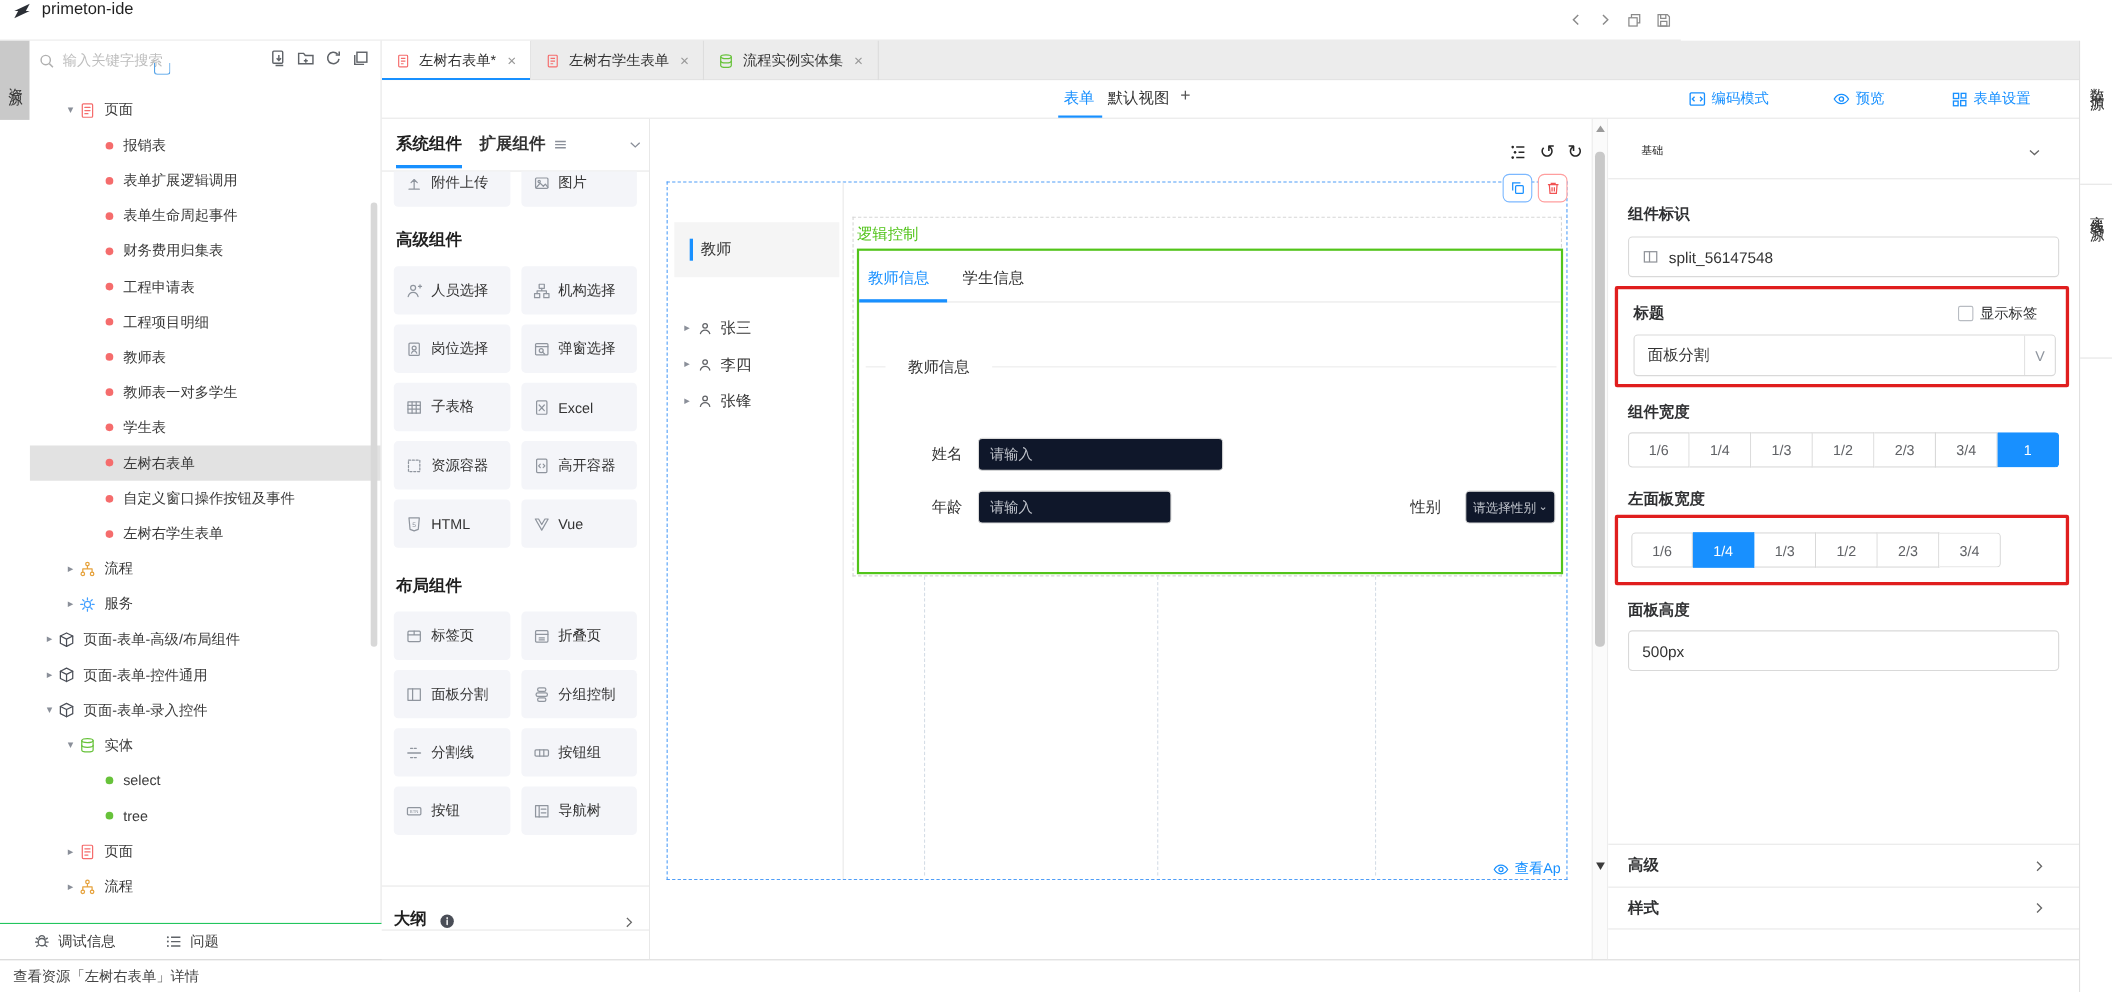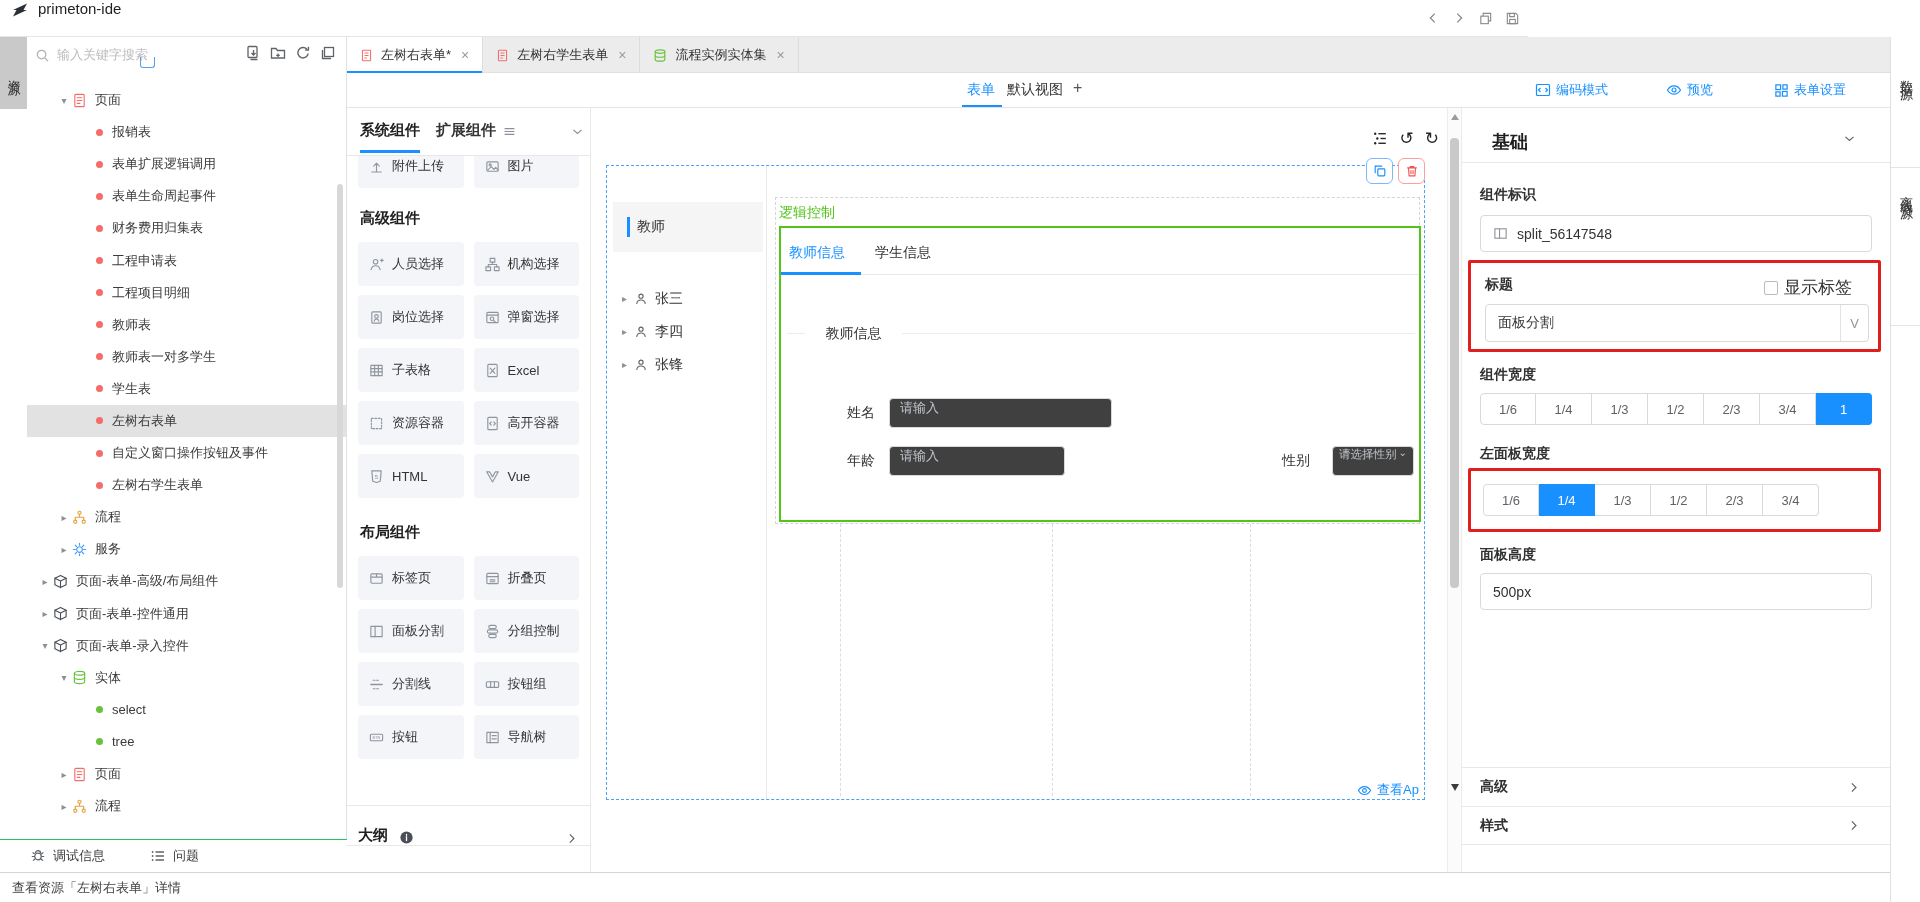--- a/index.html
+++ b/index.html
@@ -101,51 +101,51 @@
   #logic-box { position:absolute; left:184px; top:89px; width:645px; height:327px; border:1px dashed #d6d6d6; }
   #logic-label { position:absolute; left:188px; top:96px; color:#52c41a; font-size:14px; }
   #green-box { position:absolute; left:188px; top:118px; width:642px; height:296px; border:2px solid #52c41a; background:#fff; }
   #gb-tab1 { position:absolute; left:8px; top:16px; color:#1890ff; font-size:14px; cursor:pointer; }
   #gb-tab2 { position:absolute; left:94px; top:16px; color:#333; font-size:14px; cursor:pointer; }
   #gb-tabline { position:absolute; left:0; top:46px; width:638px; height:1px; background:#e8e8e8; }
   #gb-ink { position:absolute; left:0; top:44px; width:80px; height:3px; background:#1890ff; }
   #gb-divline { position:absolute; left:6px; top:105px; width:628px; height:1px; background:#ececec; }
   #gb-divlabel { position:absolute; left:24px; top:93px; width:97px; height:26px; background:#fff; display:flex; align-items:center; justify-content:center; font-size:14px; color:#333; }
   .fld-label { position:absolute; font-size:14px; color:#333; }
-  .fld-input { position:absolute; border:1px solid #d9d9d9; border-radius:4px; background:#404040; display:flex; padding:0 10px; color:#c0c4cc; }
+  .fld-input { position:absolute; border:1px solid #d9d9d9; border-radius:4px; background:#0f172a; display:flex; align-items:center; padding:0 10px; color:#c0c4cc; }
   .fld-select { justify-content:space-between; }
   .fld-select .arr { color:#c0c4cc; font-size:10px; }
   .guide { position:absolute; top:416px; height:272px; width:1px; border-left:1px dashed #d5dde6; }
   #cv-viewlink { position:absolute; left:766px; top:673px; display:flex; align-items:center; gap:5px; color:#1890ff; cursor:pointer; white-space:nowrap; }
 
   
   #cv-scrollbar { left:1447px; top:108px; width:15px; height:764px; background:#fbfbfb; border-left:1px solid #ececec; border-right:1px solid #ececec; }
   #cv-scrollbar .up { position:absolute; left:3px; top:6px; width:0; height:0; border-left:4px solid transparent; border-right:4px solid transparent; border-bottom:6px solid #9b9b9b; }
   #cv-scrollbar .thumb { position:absolute; left:2px; top:30px; width:9px; height:450px; background:#c9c9c9; border-radius:4px; }
   #cv-scrollbar .down { position:absolute; left:3px; top:676px; width:0; height:0; border-left:4px solid transparent; border-right:4px solid transparent; border-top:7px solid #3b3b3b; }
 
   
   #props { left:1462px; top:108px; width:428px; height:764px; background:#fff; }
   #pr-head { position:absolute; left:0; top:0; width:428px; height:55px; border-bottom:1px solid #e8e8e8; }
-  #pr-head .t { position:absolute; left:30px; top:22px; font-size:18px; font-weight:700; color:#1f1f1f; }
+  #pr-head .t { position:absolute; left:30px; top:22px; font-size:10px; font-weight:400; color:#1f1f1f; }
   #pr-head .chev { position:absolute; right:34px; top:24px; color:#666; }
   .pr-label { position:absolute; left:18px; font-size:14px; font-weight:700; color:#303133; }
   .pr-input { position:absolute; left:18px; width:392px; height:37px; border:1px solid #d9d9d9; border-radius:4px; background:#fff; display:flex; align-items:center; padding:0 12px; font-size:14px; color:#333; }
   .redbox { position:absolute; left:6px; width:413px; border:3px solid #e01e1e; border-radius:2px; }
   .seg-group { position:absolute; display:flex; height:40px; }
   .seg { width:56px; height:32px; border:1px solid #d9d9d9; border-left:none; display:flex; align-items:center; justify-content:center; font-size:13px; color:#606266; background:#fff; cursor:pointer; }
   .seg:first-child { border-left:1px solid #d9d9d9; border-radius:4px 0 0 4px; }
   .seg:last-child { border-radius:0 4px 4px 0; }
   .seg.on { background:#1890ff; border-color:#1890ff; color:#fff; }
   .pr-collapsible { position:absolute; left:0; width:428px; height:39px; border-top:1px solid #e8e8e8; display:flex; align-items:center; cursor:pointer; }
   .pr-collapsible .t { margin-left:18px; font-size:14px; font-weight:700; color:#303133; }
   .pr-collapsible .chev { position:absolute; right:30px; color:#666; }
   #chk-row { position:absolute; right:26px; top:13px; display:flex; align-items:center; gap:6px; }
   #chk-box { width:14px; height:14px; border:1px solid #b8bcc2; border-radius:2px; background:#fff; cursor:pointer; }
-  #chk-label { font-size:17px; color:#303133; }
+  #chk-label { font-size:13px; color:#303133; }
   #ti-suffix { position:absolute; right:0; top:0; width:28px; height:100%; border-left:1px solid #e3e3e3; display:flex; align-items:center; justify-content:center; color:#8f959e; font-size:13px; cursor:pointer; }
 
   
   #rightstrip { left:1890px; top:37px; width:30px; height:865px; background:#fff; border-left:1px solid #e0e0e0; }
   .rs-tab { position:absolute; left:0; width:30px; display:flex; justify-content:center; cursor:pointer; }
   .rs-div { position:absolute; left:0; width:30px; height:1px; background:#e4e4e4; }
 </style>
 </head>
 <body>
 

